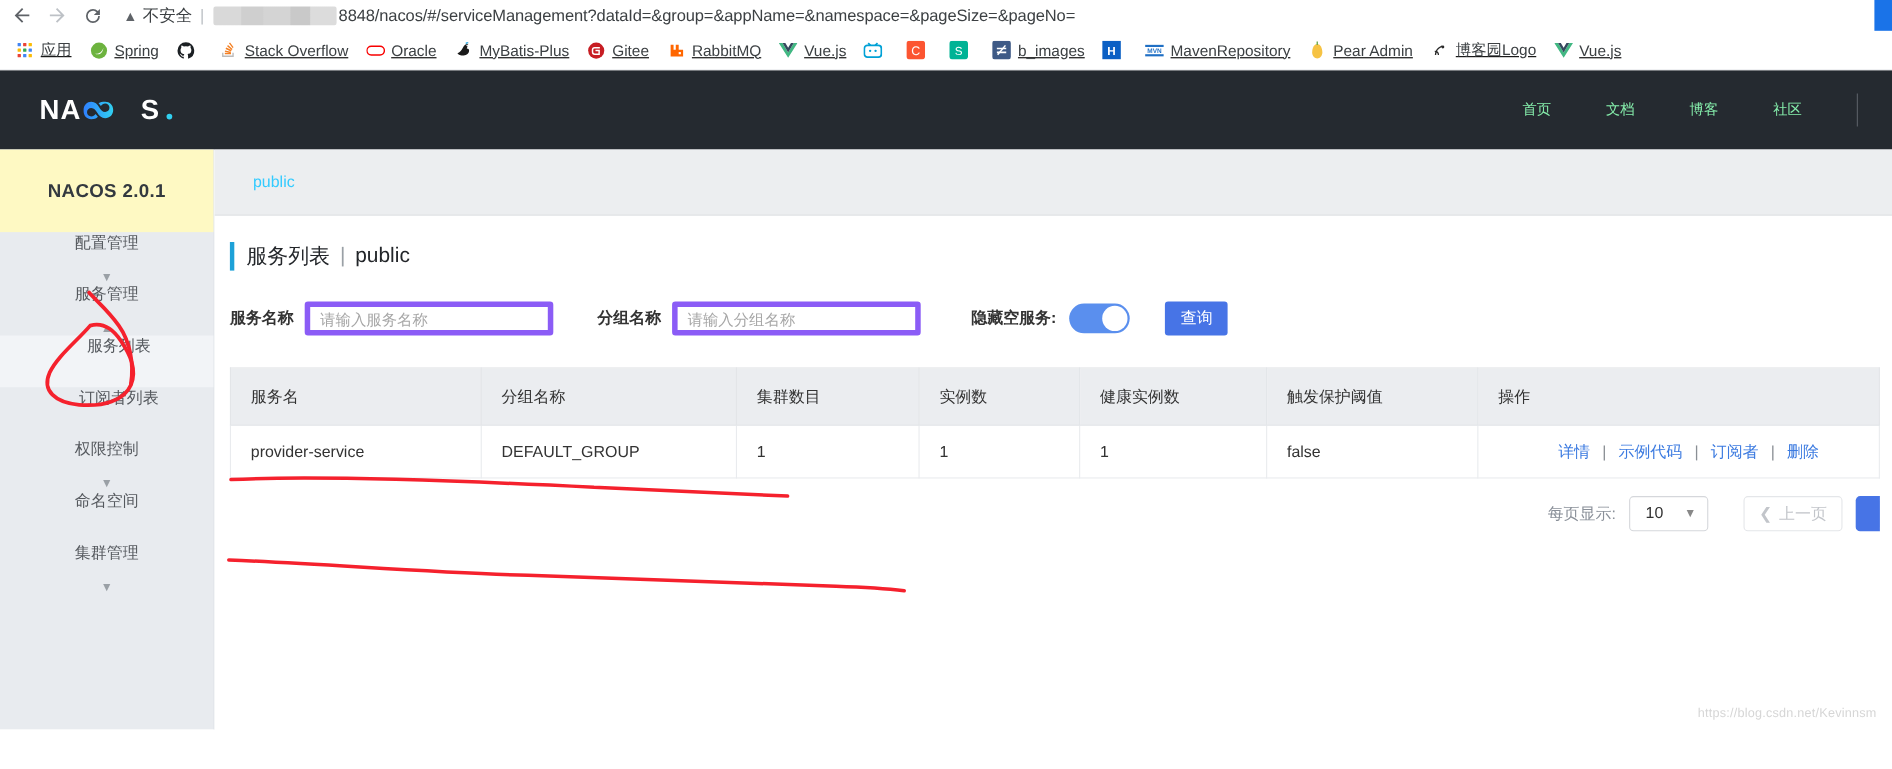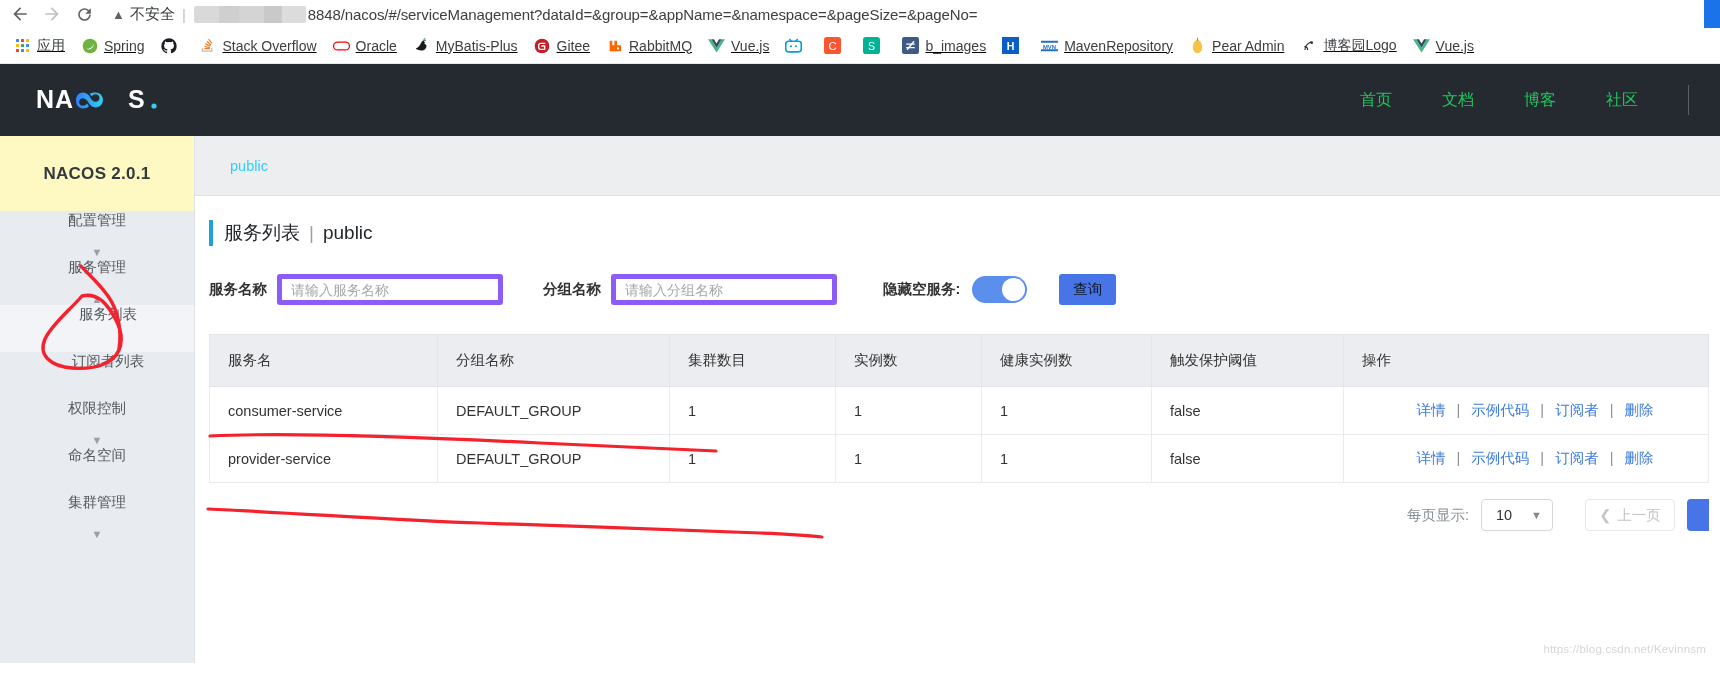--- a/index.html
+++ b/index.html
@@ -60,21 +60,21 @@
   
   .nacos-header {
     height:72px; background:#252a30; display:flex; align-items:center;
     padding:0 0 0 36px; position:relative;
   }
   .logo { display:flex; align-items:center; height:34px; }
   .nav-links {
     position:absolute; right:18px; top:0; height:72px;
     display:flex; align-items:center; gap:50px;
   }
-  .nav-links a { color:#22c55e; font-size:16px; text-decoration:none; }
+  .nav-links a { color:#86efac; font-size:13px; text-decoration:none; }
   .nav-caret {
     width:14px; height:30px; border-left:1px solid #5a5f66;
   }
 
   
   .app-body { display:flex; height:527px; }
 
   .sidebar {
     width:195px; flex:0 0 195px; background:#e8ebef;
     display:flex; flex-direction:column; position:relative;
@@ -125,21 +125,21 @@
   .toggle {
     width:55px; height:27px; border-radius:14px; background:#5a8fee;
     position:relative; margin-left:2px;
   }
   .toggle .knob {
     position:absolute; right:2px; top:2px; width:23px; height:23px;
     border-radius:50%; background:#fff;
   }
   .btn-primary {
     margin-left:32px; width:57px; height:31px; background:#4774e6;
-    color:#0f172a; font-size:14.5px; border:none; border-radius:3px;
+    color:#ffffff; font-size:14.5px; border:none; border-radius:3px;
     cursor:pointer; font-family:"Liberation Sans", sans-serif;
   }
 
   
   .tbl-wrap { margin:29px 0 0 14px; width:1500px; }
   table.svc { border-collapse:collapse; width:100%; table-layout:fixed; }
   table.svc th {
     background:#ebedf0; border:1px solid #e3e5e8; height:52px;
     font-size:14.5px; color:#333; font-weight:normal; text-align:left;
     padding:0 0 0 18px;
@@ -509,37 +509,20 @@
             <th>分组名称</th>
             <th>集群数目</th>
             <th>实例数</th>
             <th>健康实例数</th>
             <th>触发保护阈值</th>
             <th class="ops">操作</th>
           </tr>
         </thead>
         <tbody>
           <tr>
-            <td>consumer-service</td>
-            <td>DEFAULT_GROUP</td>
-            <td>1</td>
-            <td>1</td>
-            <td>1</td>
-            <td>false</td>
-            <td class="ops">
-              <a>详情</a>
-              <span class="bar">|</span>
-              <a>示例代码</a>
-              <span class="bar">|</span>
-              <a>订阅者</a>
-              <span class="bar">|</span>
-              <a>删除</a>
-            </td>
-          </tr>
-          <tr>
             <td>provider-service</td>
             <td>DEFAULT_GROUP</td>
             <td>1</td>
             <td>1</td>
             <td>1</td>
             <td>false</td>
             <td class="ops">
               <a>详情</a>
               <span class="bar">|</span>
               <a>示例代码</a>

